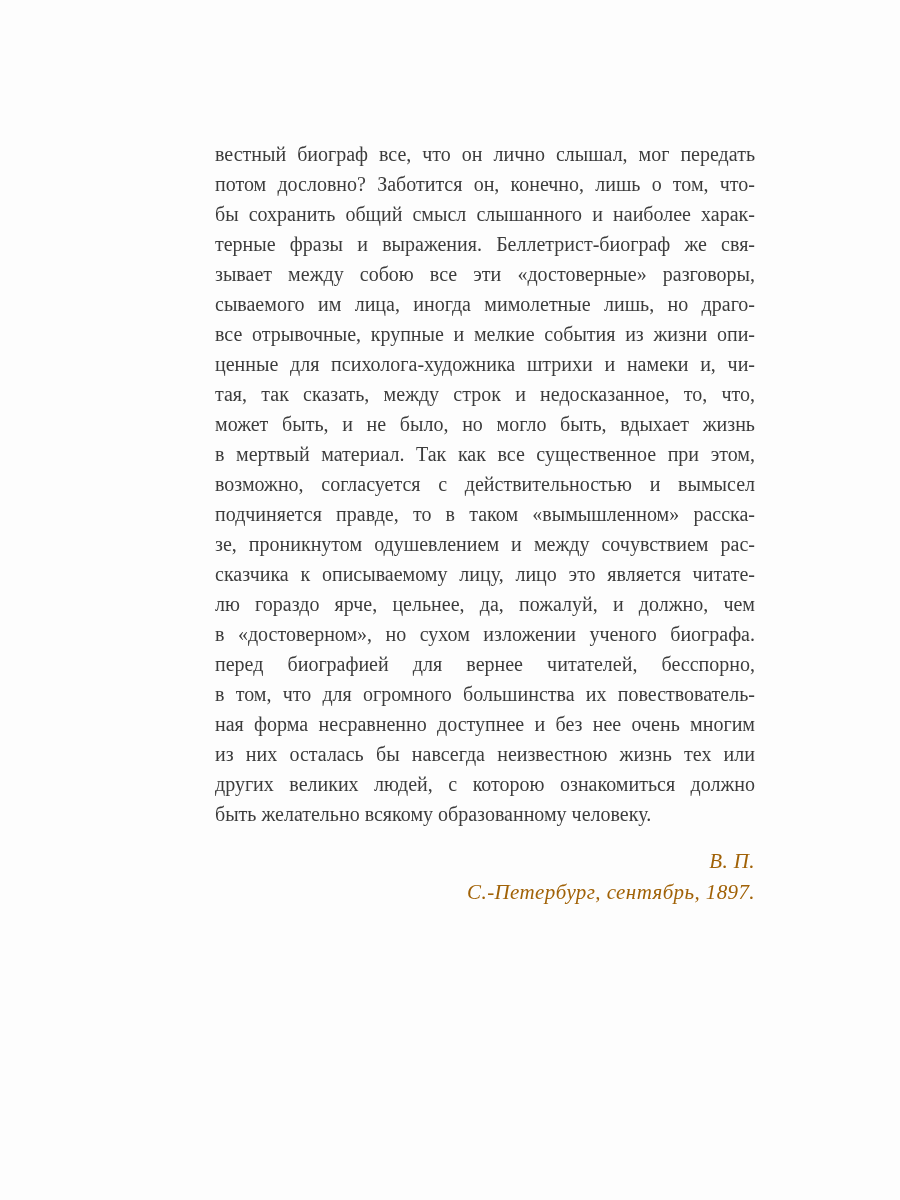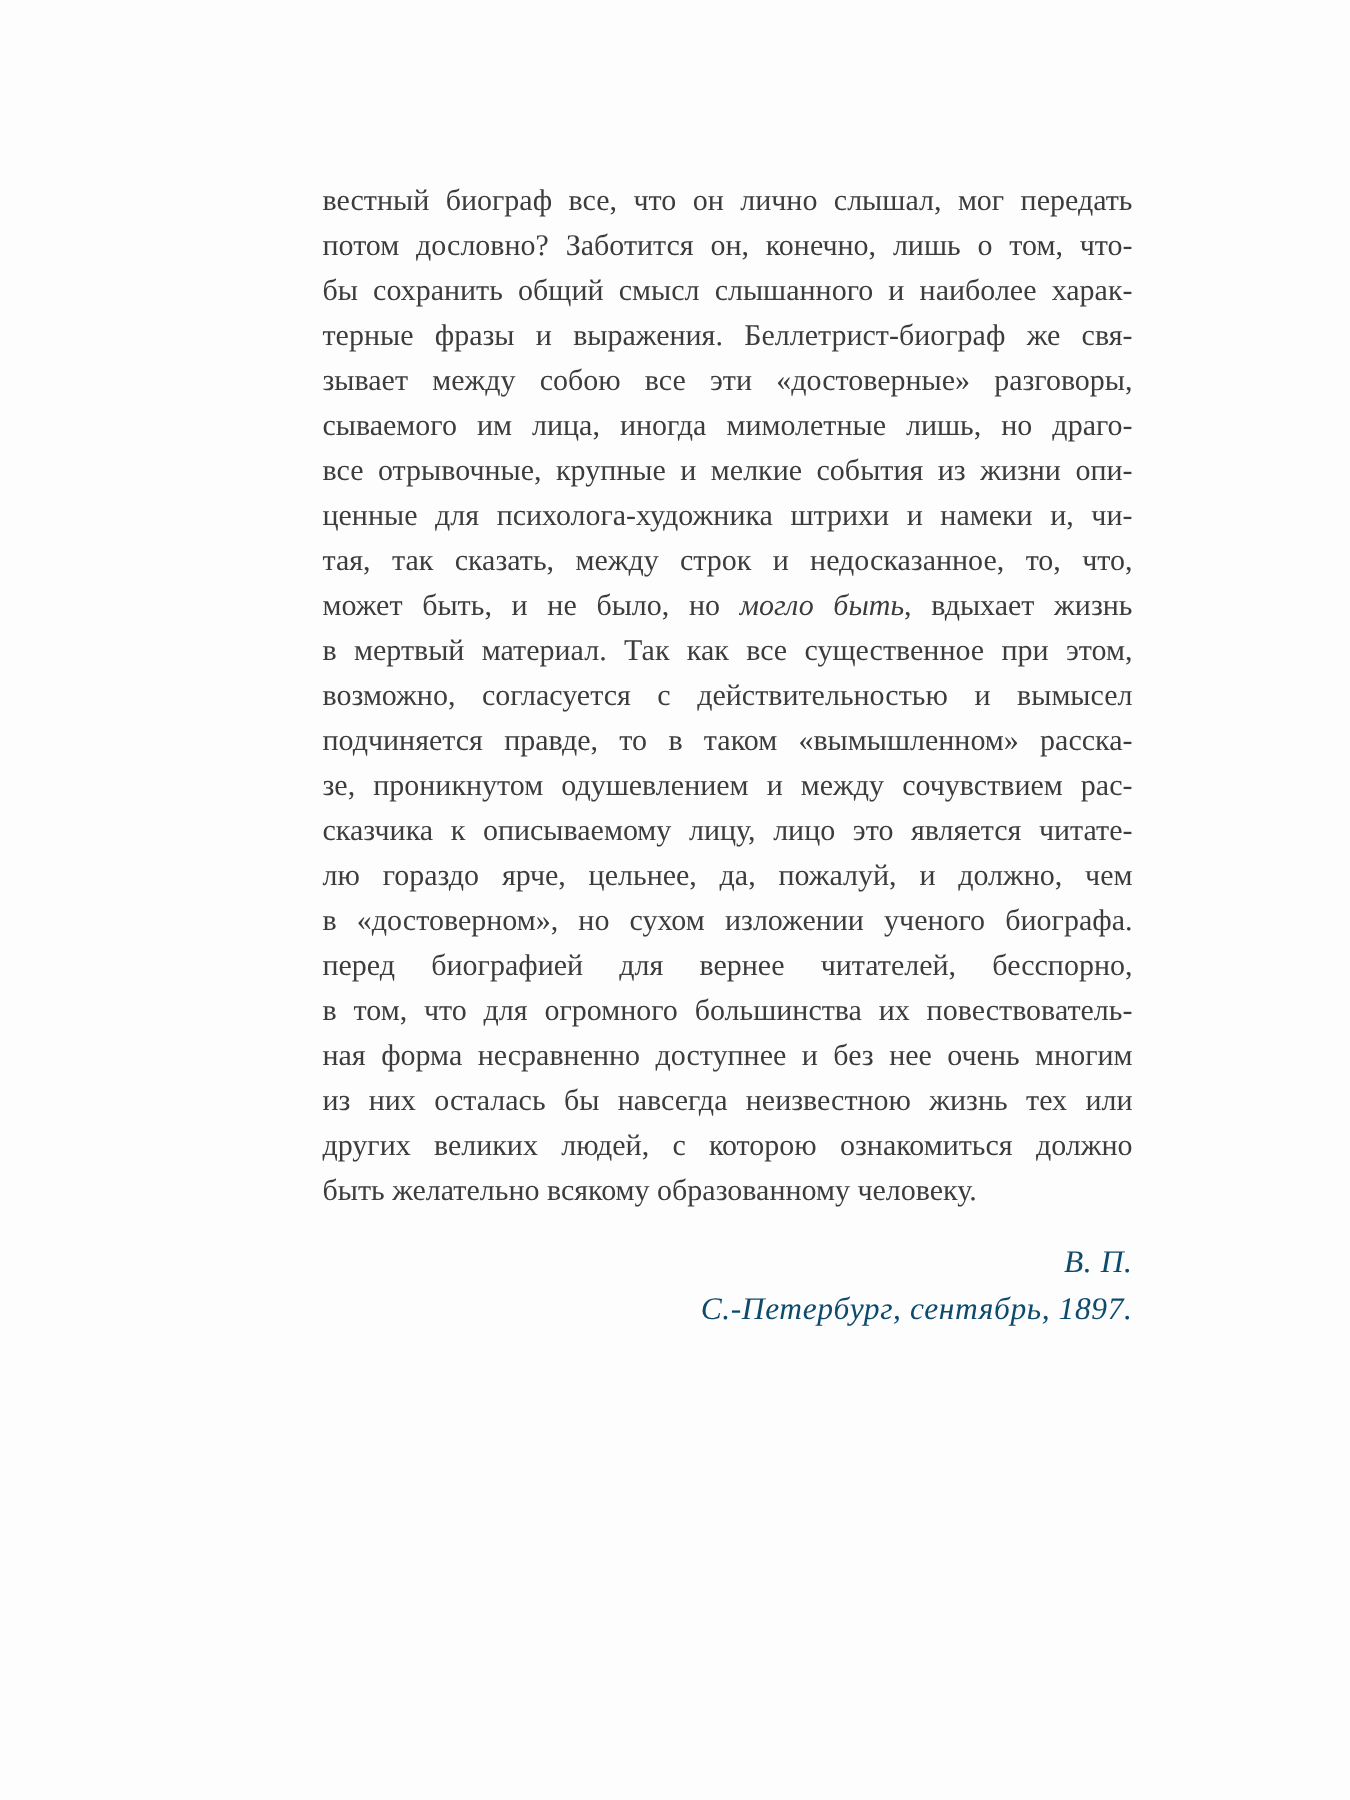--- a/index.html
+++ b/index.html
@@ -15,46 +15,45 @@
   }
   .book-page {
     position: relative;
     width: 900px;
     height: 1200px;
     background: #fdfdfd;
   }
   .text-block {
     position: absolute;
     left: 215px;
-    top: 119px;
+    top: 139px;
     width: 540px;
     color: #3c3c3c;
     font-size: 20px;
     line-height: 30px;
   }
   .paragraph .line {
     height: 30px;
     text-align: justify;
     text-align-last: justify;
     white-space: normal;
   }
   .paragraph .line.no-stretch {
     text-align-last: left;
   }
   .paragraph .line .italic {
-    font-style: italic;
   }
   .signature {
     margin-top: 17px;
     text-align: right;
     font-style: italic;
     font-size: 21px;
     line-height: 31px;
     letter-spacing: 0.4px;
-    color: #0c4a6e;
+    color: #a16207;
   }
 </style>
 </head>
 <body>
 
 <div class="book-page">
   <div class="text-block">
     <div class="paragraph">
         <div class="line"><span>вестный биограф все, что он лично слышал, мог передать</span></div>
         <div class="line"><span>потом дословно? Заботится он, конечно, лишь о том, что-</span></div>

